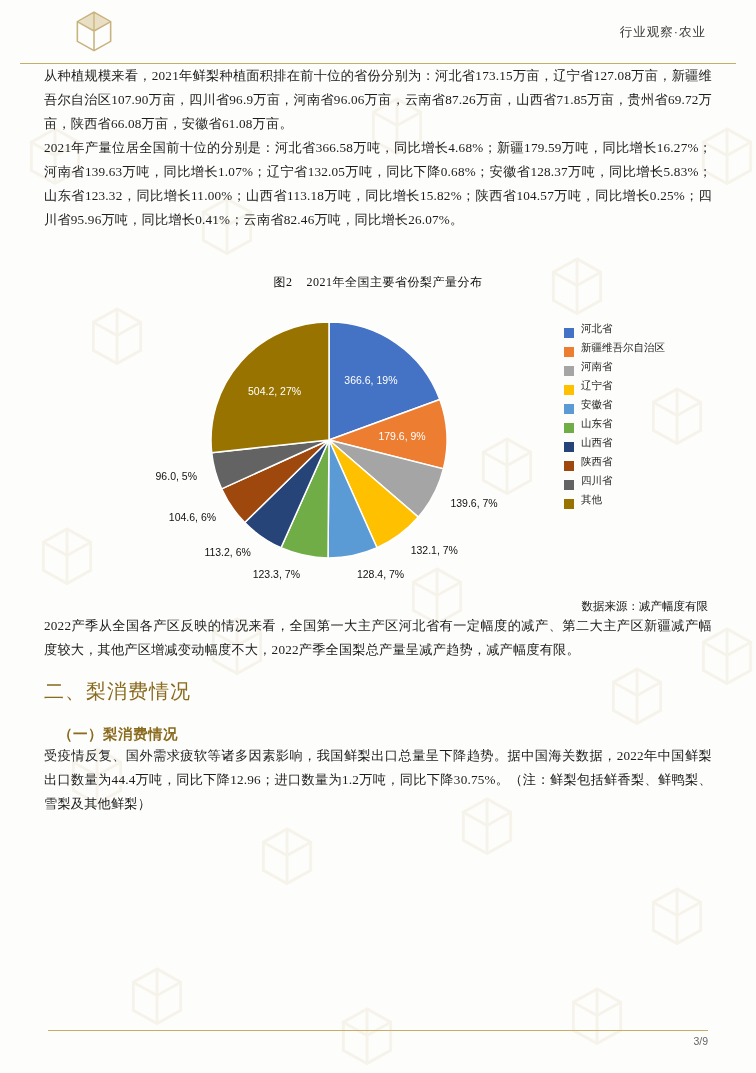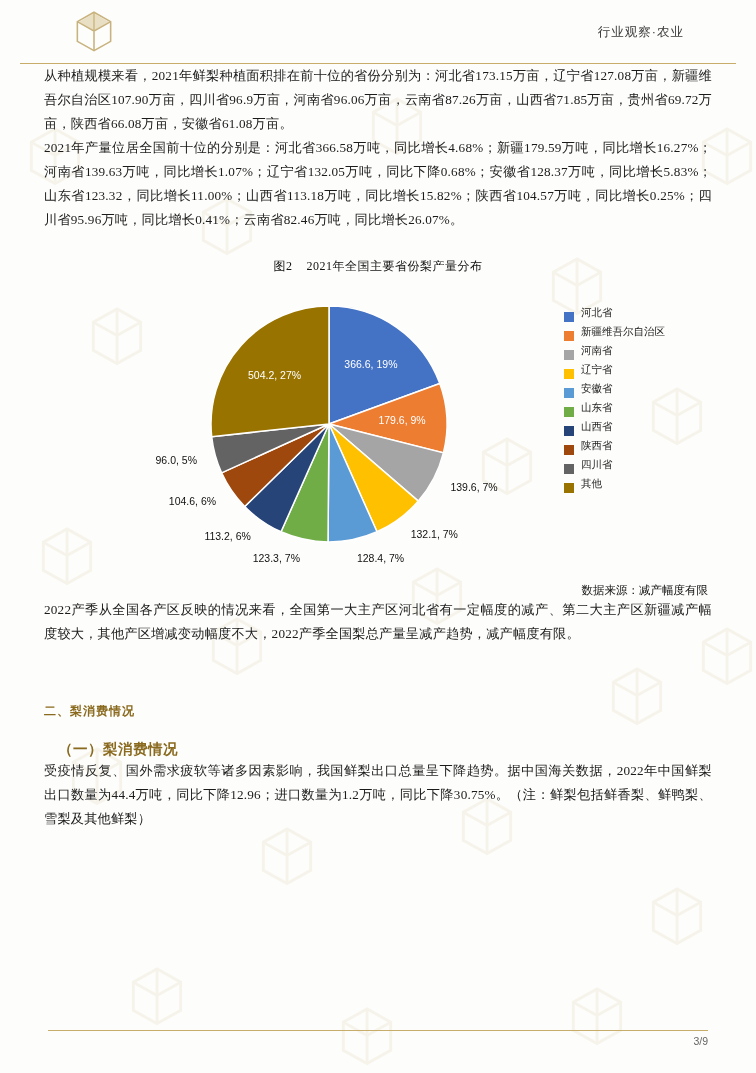--- a/index.html
+++ b/index.html
@@ -48,21 +48,21 @@
     position: absolute;
     left: 48px;
     top: 6px;
     width: 52px;
     height: 52px;
     opacity: 0.75;
   }
   .logo svg { width: 100%; height: 100%; }
   .header-title {
     position: absolute;
-    right: 52px;
+    right: 30px;
     top: 24px;
     font-size: 12.5px;
     letter-spacing: 1px;
     color: #3a3a3a;
     font-family: "Liberation Sans", sans-serif;
   }
 
   .body-wrap {
     padding: 0 44px;
   }
@@ -76,21 +76,21 @@
     color: #1b1b1b;
     letter-spacing: 0.2px;
   }
   .p1 { margin-top: 22px; text-indent: 0; }
   .p2 { margin-top: 27px; }
   .p3 { margin-top: 20px; }
 
   .fig-title {
     text-align: center;
     font-size: 12px;
-    margin-top: 26px;
+    margin-top: 42px;
     letter-spacing: 0.5px;
     color: #111;
   }
   .fig-title .gap { display: inline-block; width: 14px; }
 
   
   .chart-block {
     position: relative;
     height: 300px;
     margin-top: 6px;
@@ -126,24 +126,24 @@
 
   .source {
     text-align: right;
     font-size: 11.5px;
     margin-top: 2px;
     color: #111;
     padding-right: 4px;
   }
 
   h2.section {
-    font-size: 12px;
-    font-weight: bold;
+    font-size: 20px;
+    font-weight: normal;
     color: #8a6a1f;
-    margin: 57px 0 0 0;
+    margin: 16px 0 0 0;
     letter-spacing: 1px;
   }
   h3.subsection {
     font-size: 14.5px;
     font-weight: bold;
     color: #8a6a1f;
     margin: 20px 0 0 14px;
     letter-spacing: 0.5px;
   }
   .p4 { margin-top: 14px; }

